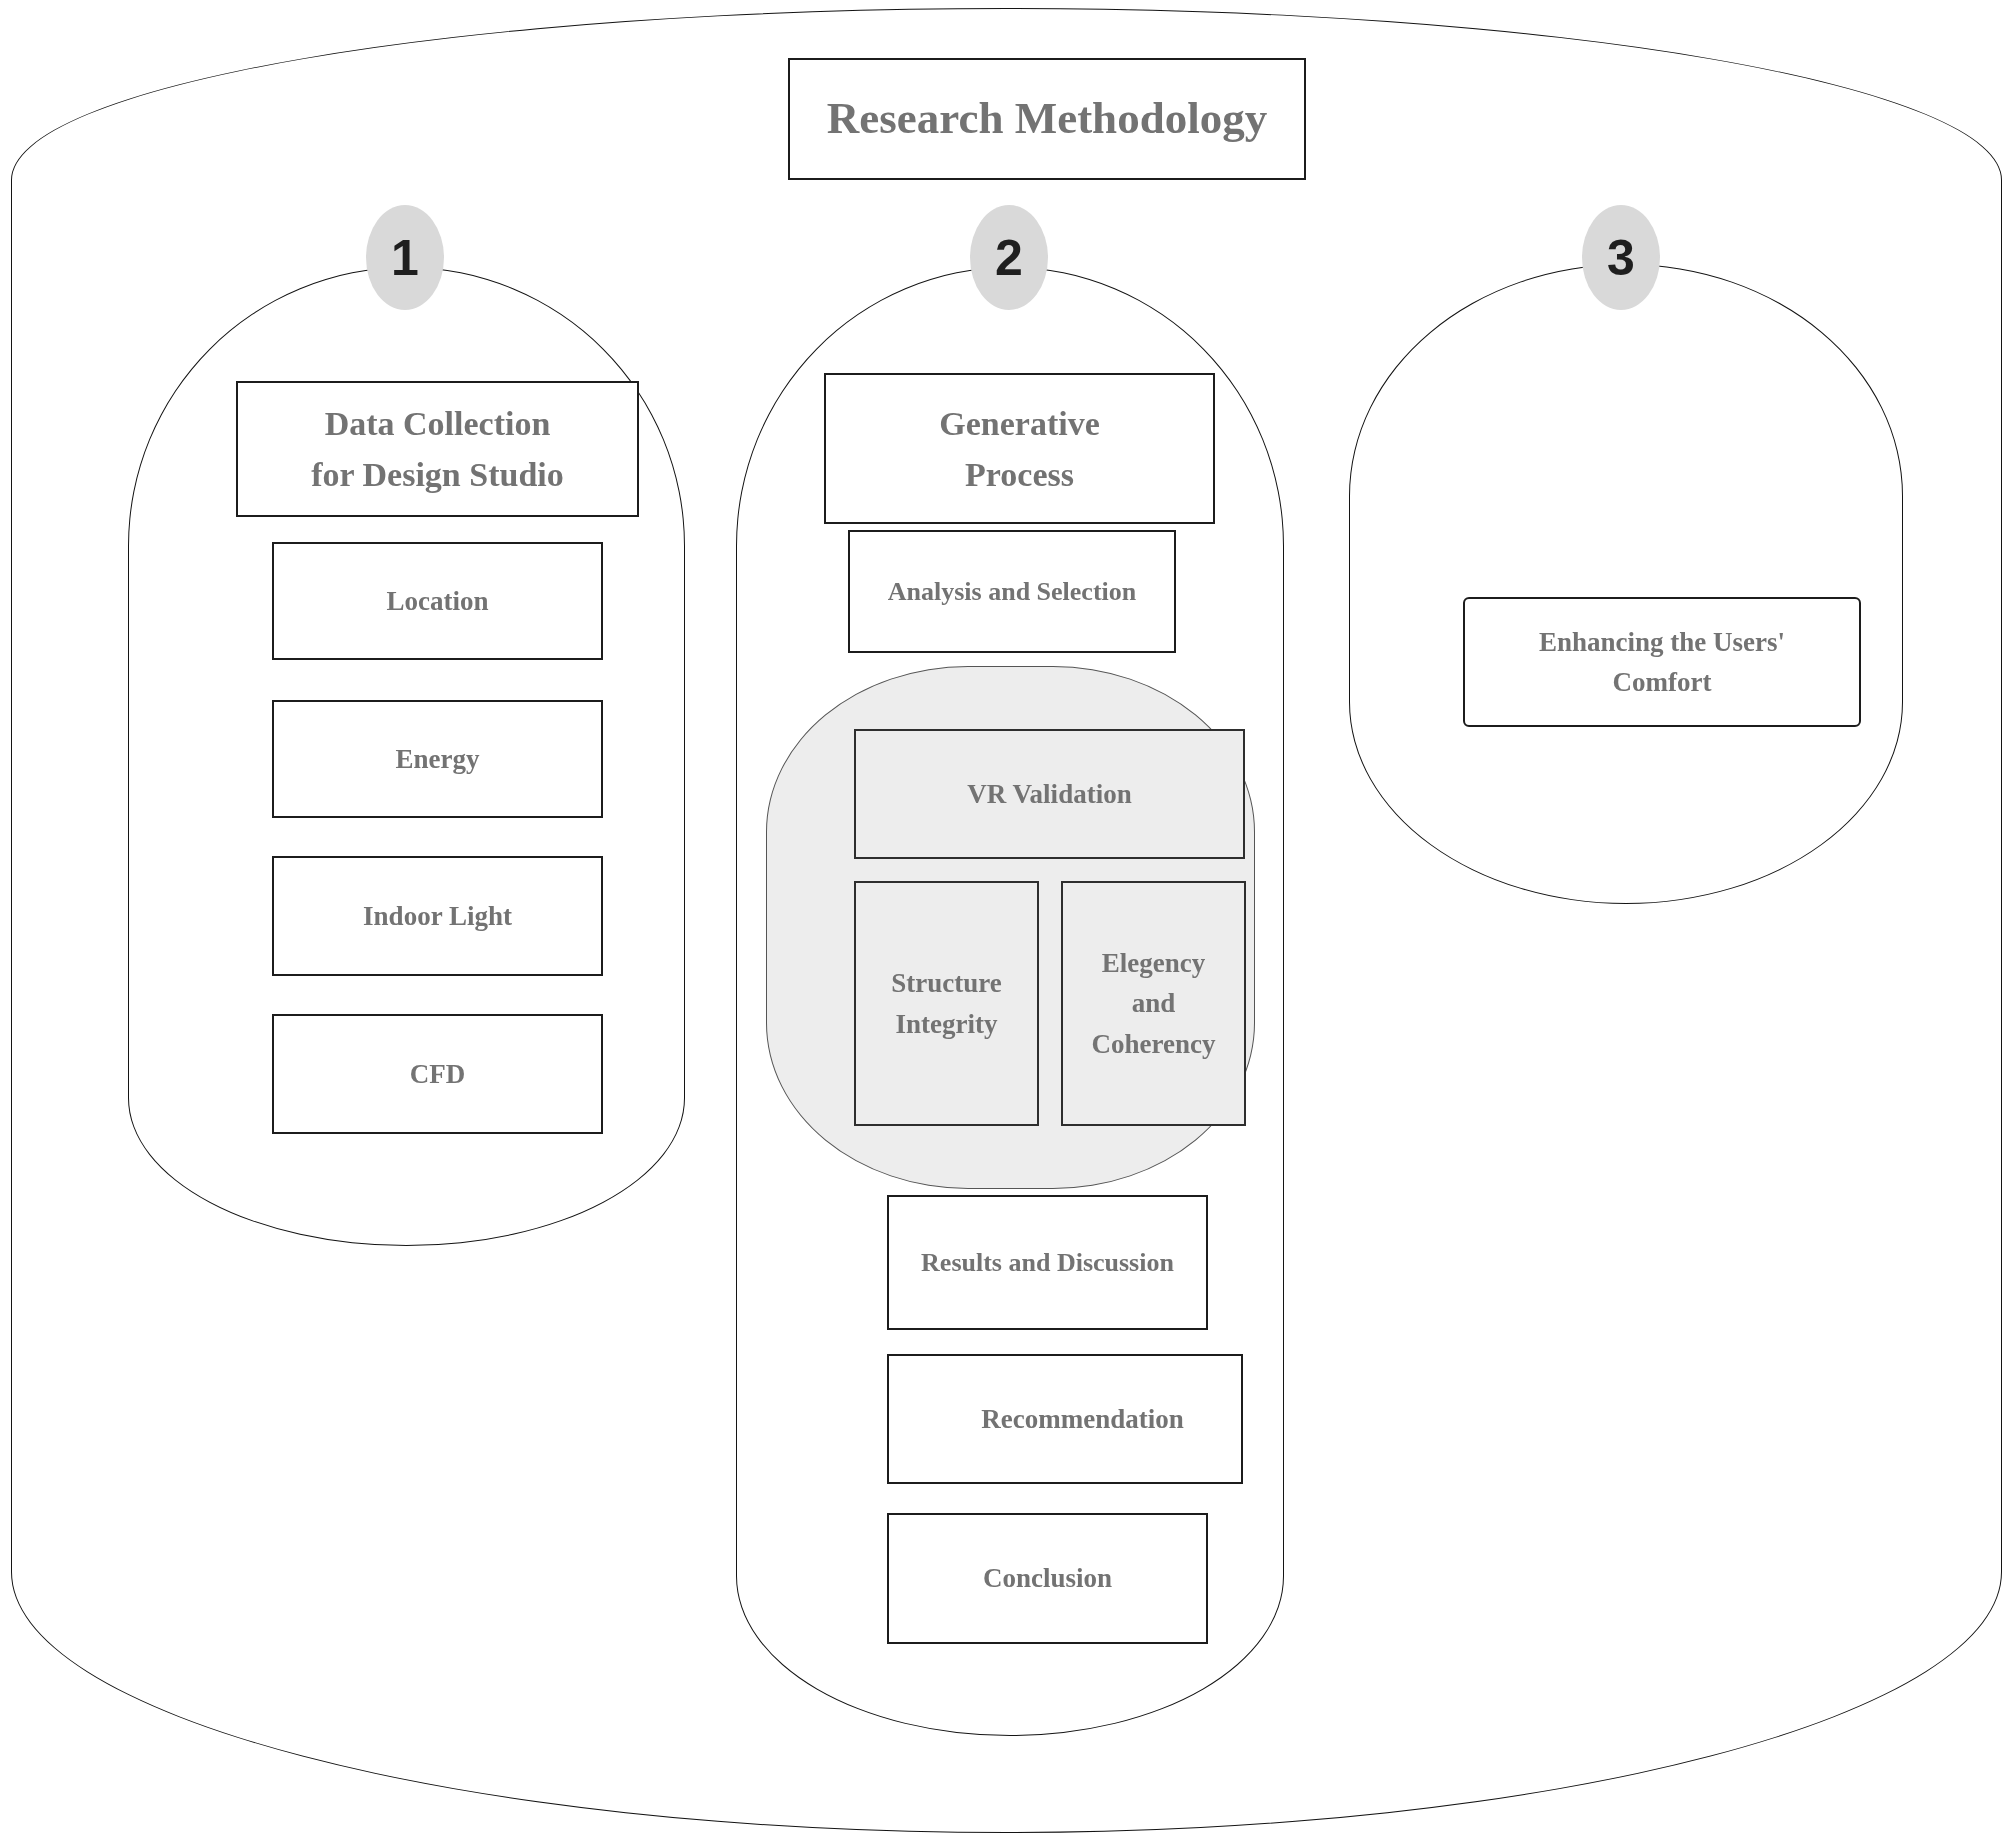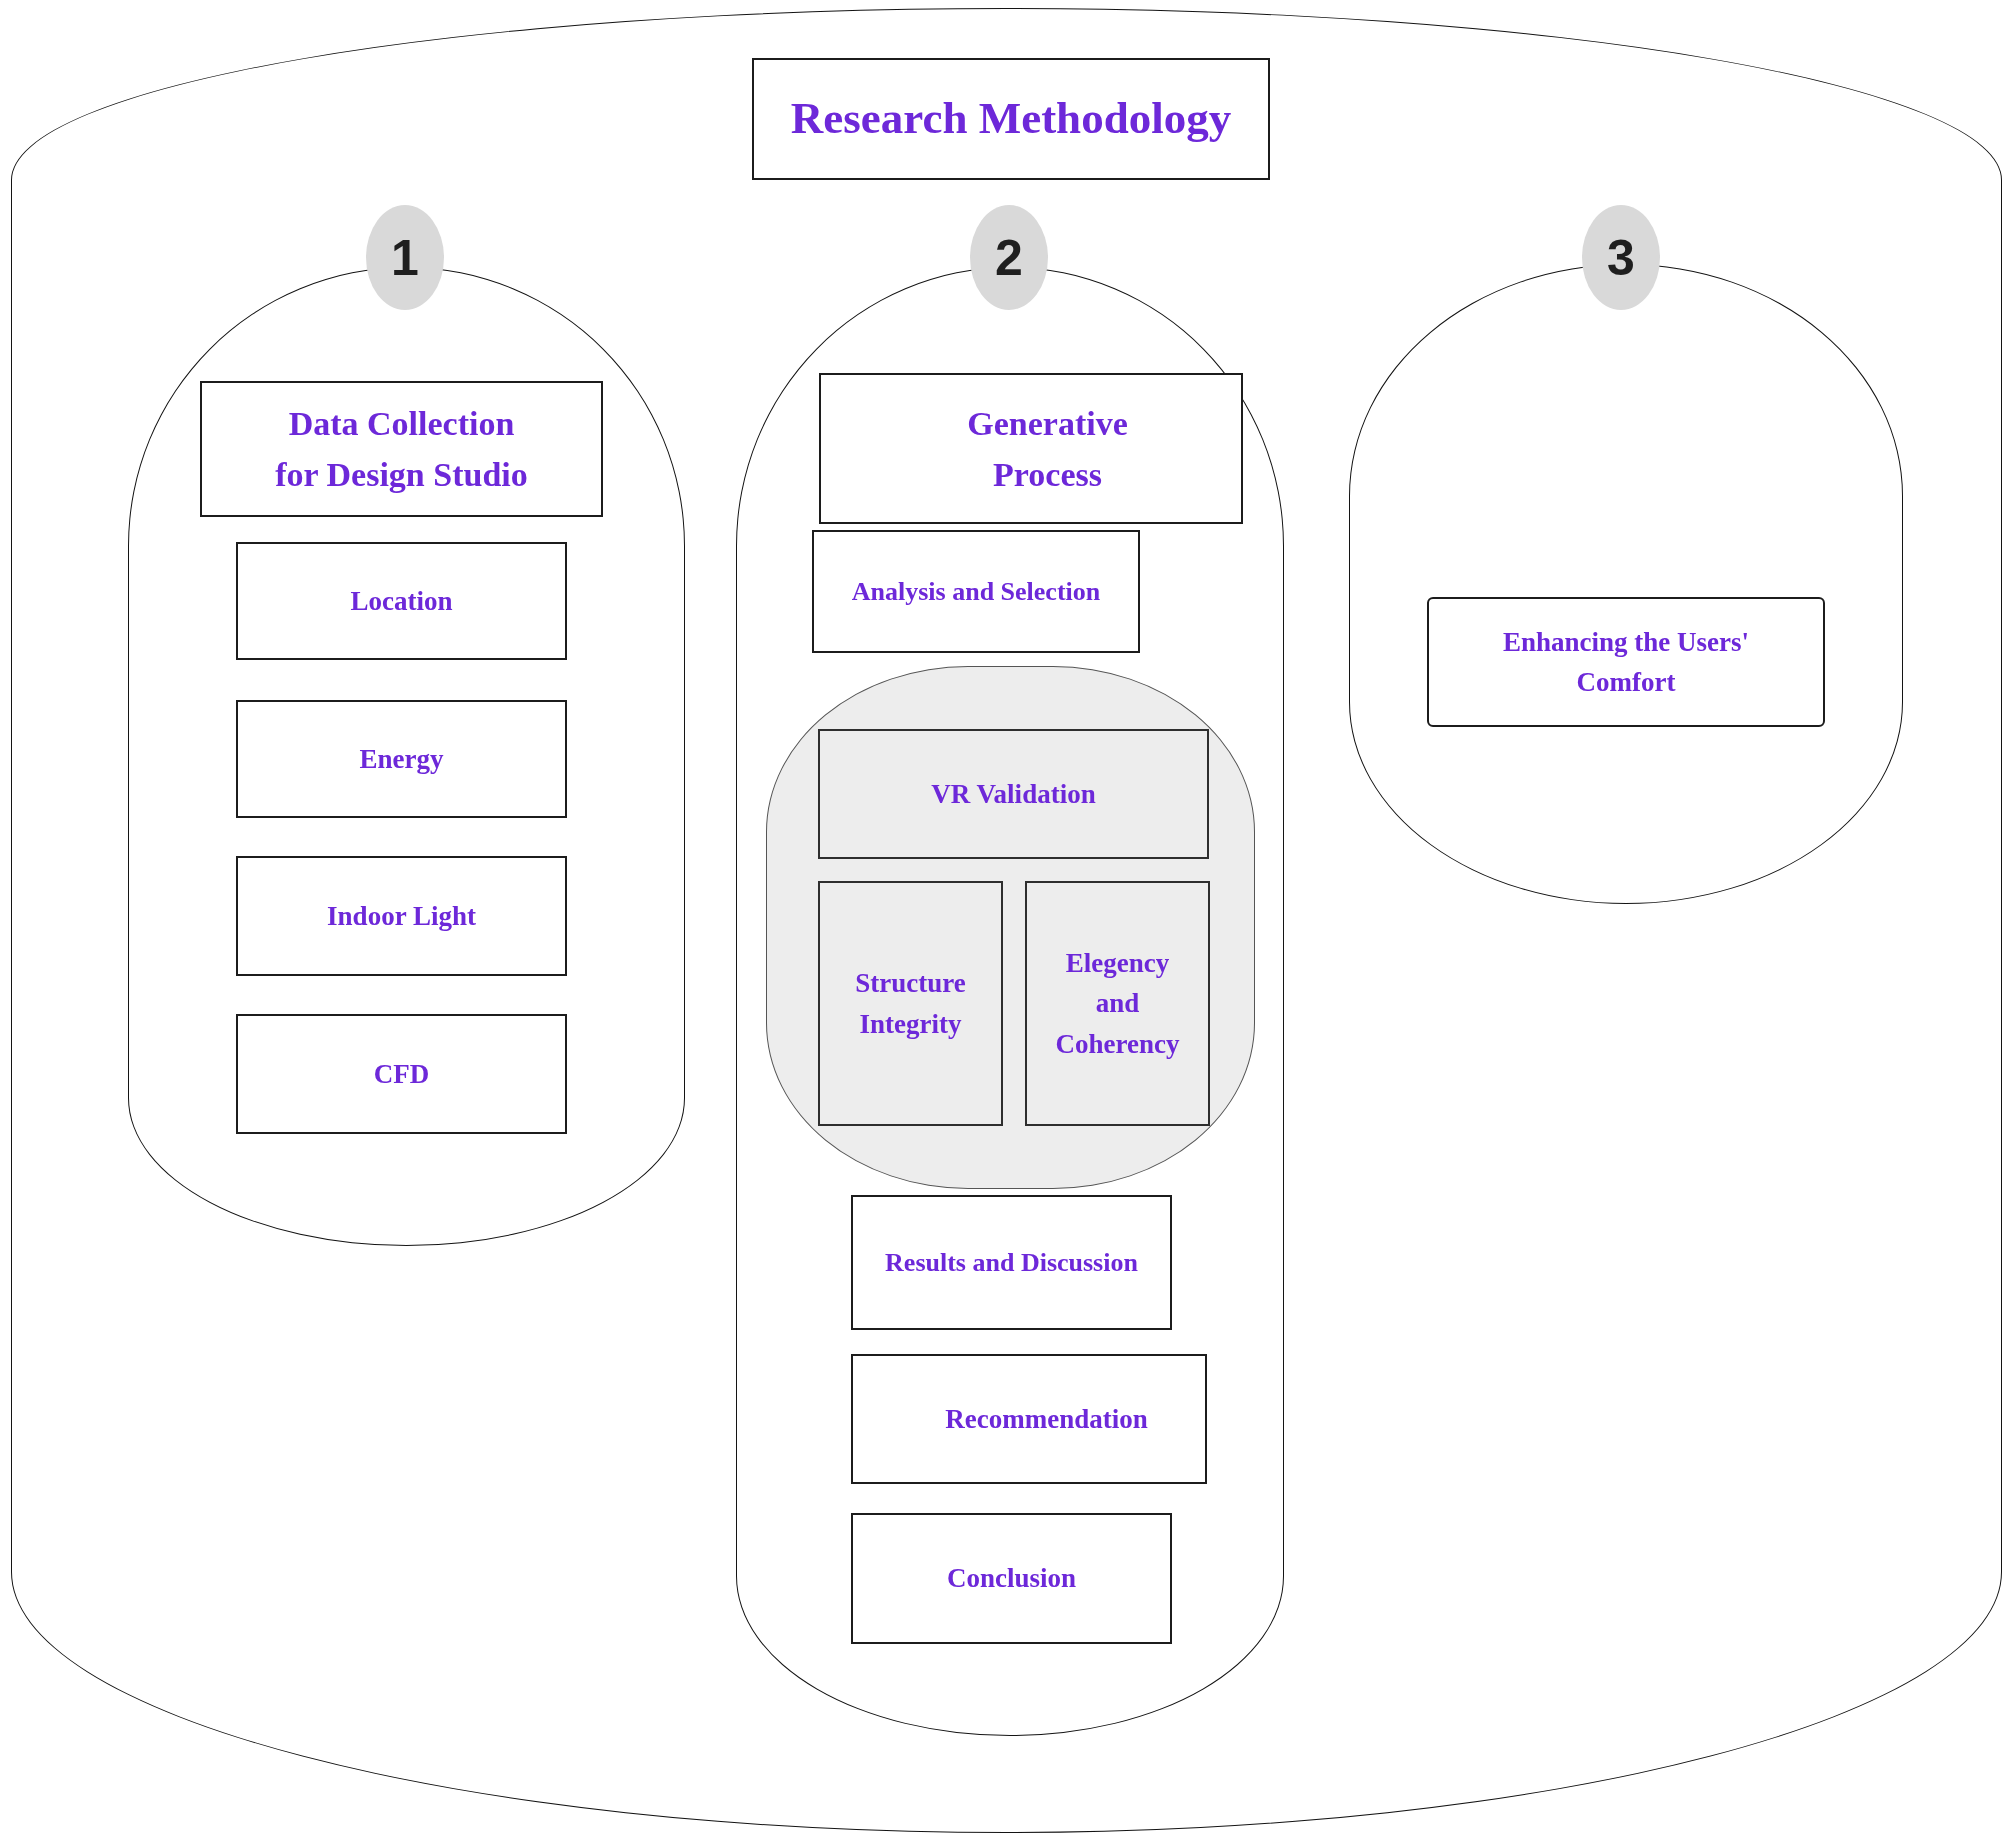--- a/index.html
+++ b/index.html
@@ -27,34 +27,34 @@
     display:flex;align-items:center;justify-content:center;
     font-family:"Liberation Sans","DejaVu Sans",sans-serif;
     font-weight:bold;font-size:50px;color:#1f1f1f;
   }
   .b1{left:366px;top:205px;}
   .b2{left:970px;top:205px;}
   .b3{left:1582px;top:205px;}
   .box{
     position:absolute;background:#ffffff;border:2.4px solid #1c1c1c;
     display:flex;align-items:center;justify-content:center;text-align:center;
-    font-weight:bold;color:#6d28d9;z-index:3;
+    font-weight:bold;color:#737373;z-index:3;margin-left:36px;
   }
   .lbl{white-space:pre-line;line-height:1.5;}
   .f-title{font-size:45px;}
   .f-head{font-size:34px;}
   .f-item{font-size:27px;}
   .f-small{font-size:26px;}
   .title-box{left:752px;top:58px;width:514px;height:118px;}
   .hb1{left:200px;top:381px;width:399px;height:132px;}
   .i-loc{left:236px;top:542px;width:327px;height:114px;}
   .i-ene{left:236px;top:700px;width:327px;height:114px;}
   .i-ind{left:236px;top:856px;width:327px;height:116px;}
   .i-cfd{left:236px;top:1014px;width:327px;height:116px;}
-  .hb2{left:819px;top:373px;width:387px;height:147px;padding-left:33px;}
+  .hb2{left:788px;top:373px;width:387px;height:147px;}
   .i-ana{left:812px;top:530px;width:324px;height:119px;}
   .blob{
     position:absolute;left:766px;top:666px;width:487px;height:521px;
     background:var(--group,#ededed);border:1.8px solid var(--groupline,#555555);
     border-radius:202px / 166px;z-index:2;
   }
   .gbox{background:var(--group,#ededed);border-color:#2e2e2e;}
   .i-vr {left:818px;top:729px;width:387px;height:126px;}
   .i-str{left:818px;top:881px;width:181px;height:241px;}
   .i-ele{left:1025px;top:881px;width:181px;height:241px;}

